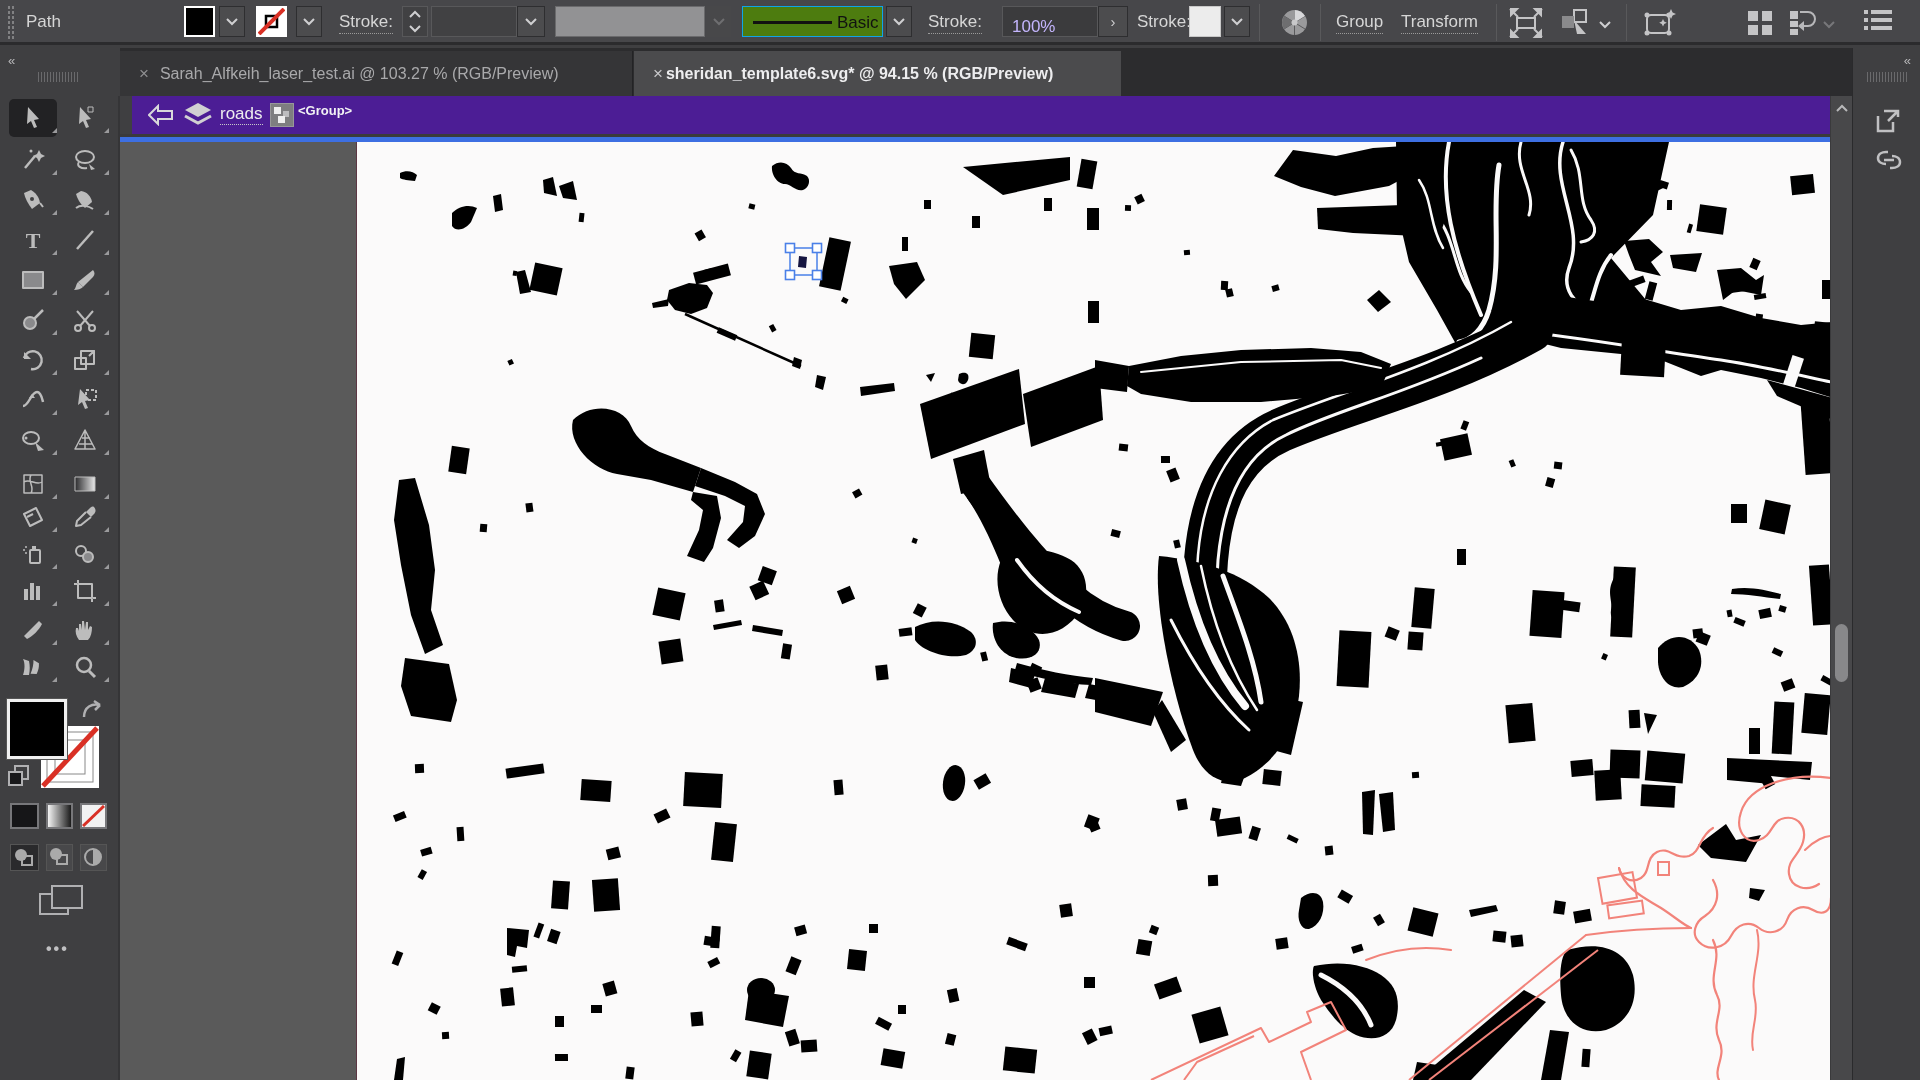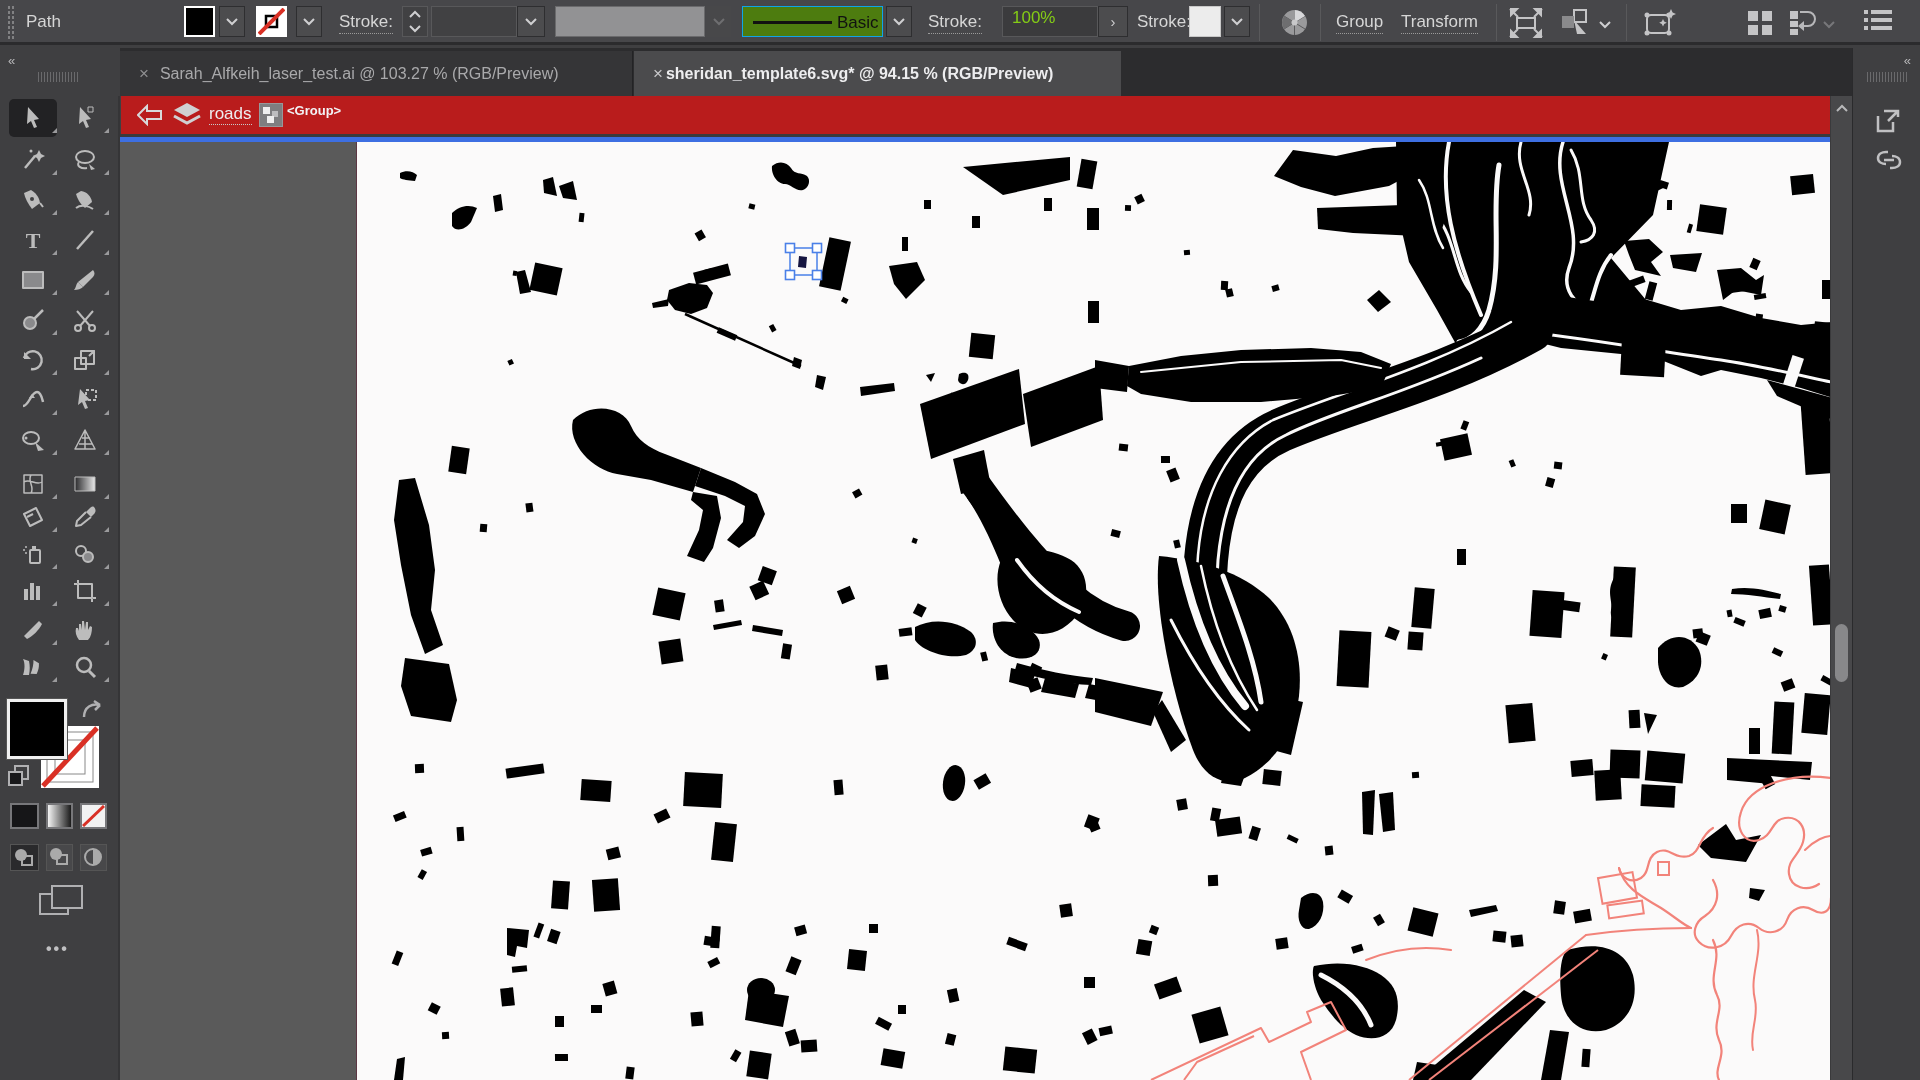--- a/index.html
+++ b/index.html
@@ -46,21 +46,21 @@
   <div class="abs" style="left:742px;top:6px;width:141px;height:31px;background:#4d7c0f;border:1px solid #0ea5e9">
      <div class="abs" style="left:10px;top:14px;width:79px;height:3px;background:#111"></div>
      <div class="abs" style="left:94px;top:6px;color:#111;font-size:17px">Basic</div>
   </div>
   <div class="abs cbtn" style="left:886px;top:6px;width:26px;height:31px">
       <svg width="12" height="8" viewBox="0 0 12 8">
         <path d="M1,1 L6,6 L11,1" fill="none" stroke="#cfcfd1" stroke-width="2"></path>
       </svg>
     </div>
   <div class="abs lbl dotu" style="left:928px;top:12px">Stroke:</div>
-  <div class="abs" style="left:1002px;top:6px;width:96px;height:31px;background:#3b3b3d;border:1px solid #58585a;color:#84cc16;font-size:17px;padding:1px 0 0 9px">100%</div>
+  <div class="abs" style="left:1002px;top:6px;width:96px;height:31px;background:#3b3b3d;border:1px solid #58585a;color:#c4b5fd;font-size:17px;padding:10px 0 0 9px">100%</div>
   <div class="abs cbtn" style="left:1098px;top:6px;width:30px;height:31px;color:#cfcfd1;font-size:15px">›</div>
   <div class="abs lbl" style="left:1137px;top:12px">Stroke:</div>
   <div class="abs" style="left:1189px;top:6px;width:32px;height:31px;background:#ececec;border:1px solid #c8c8c8"></div>
   <div class="abs cbtn" style="left:1224px;top:6px;width:26px;height:31px">
       <svg width="12" height="8" viewBox="0 0 12 8">
         <path d="M1,1 L6,6 L11,1" fill="none" stroke="#cfcfd1" stroke-width="2"></path>
       </svg>
     </div>
   <div class="abs" style="left:1259px;top:4px;width:1px;height:37px;background:#59595b"></div>
   <div class="abs" style="left:1281px;top:9px"><svg width="27" height="27" viewBox="0 0 27 27">
@@ -163,21 +163,21 @@
 </div>
 <div class="abs" style="left:634px;top:51px;width:487px;height:45px;background:#4b4b4d;color:#ededef;font-size:16px;font-weight:bold;display:flex;align-items:center">
   <span style="margin-left:19px;color:#c9c9cb;font-weight:normal;font-size:17px">×</span>
   <span style="margin-left:3px">sheridan_template6.svg* @ 94.15 % (RGB/Preview)</span>
 </div>
 <div class="abs" style="left:1852px;top:48px;width:68px;height:48px;background:#3f3f41;border-left:1px solid #2a2a2c">
   <div class="abs" style="right:10px;top:5px;color:#b8b8ba;font-size:13px;letter-spacing:-1px">«</div>
   <div class="abs" style="left:14px;top:24px;width:40px;height:10px;background-image:repeating-linear-gradient(90deg,#6a6a6c 0 1px,transparent 1px 3px)"></div>
 </div>
 
-<div class="abs" style="left:121px;top:96px;width:1712px;height:38px;background:#b91c1c">
+<div class="abs" style="left:132px;top:96px;width:1712px;height:38px;background:#4c1d95">
   <svg class="abs" style="left:16px;top:8px" width="26" height="22" viewBox="0 0 26 22">
       <path d="M10,2 L10,7 L24,7 L24,15 L10,15 L10,20 L1,11 Z" fill="none" stroke="#d8d8da" stroke-width="2"></path>
     </svg>
   <svg class="abs" style="left:52px;top:6px" width="28" height="26" viewBox="0 0 28 26">
       <path d="M14,1 L27,8 L14,15 L1,8 Z" fill="#d0d0d2"></path>
       <path d="M1,14 L14,21 L27,14" fill="none" stroke="#d0d0d2" stroke-width="3"></path>
     </svg>
   <div class="abs" style="left:88px;top:8px;color:#ededef;font-size:17px;border-bottom:1px dotted #c8c8ca">roads</div>
   <div class="abs" style="left:138px;top:7px;width:24px;height:24px;background:#7e7e80;border:1px solid #98989a"><svg width="22" height="22">
         <rect x="3" y="3" width="7" height="7" fill="#efefef"></rect>

